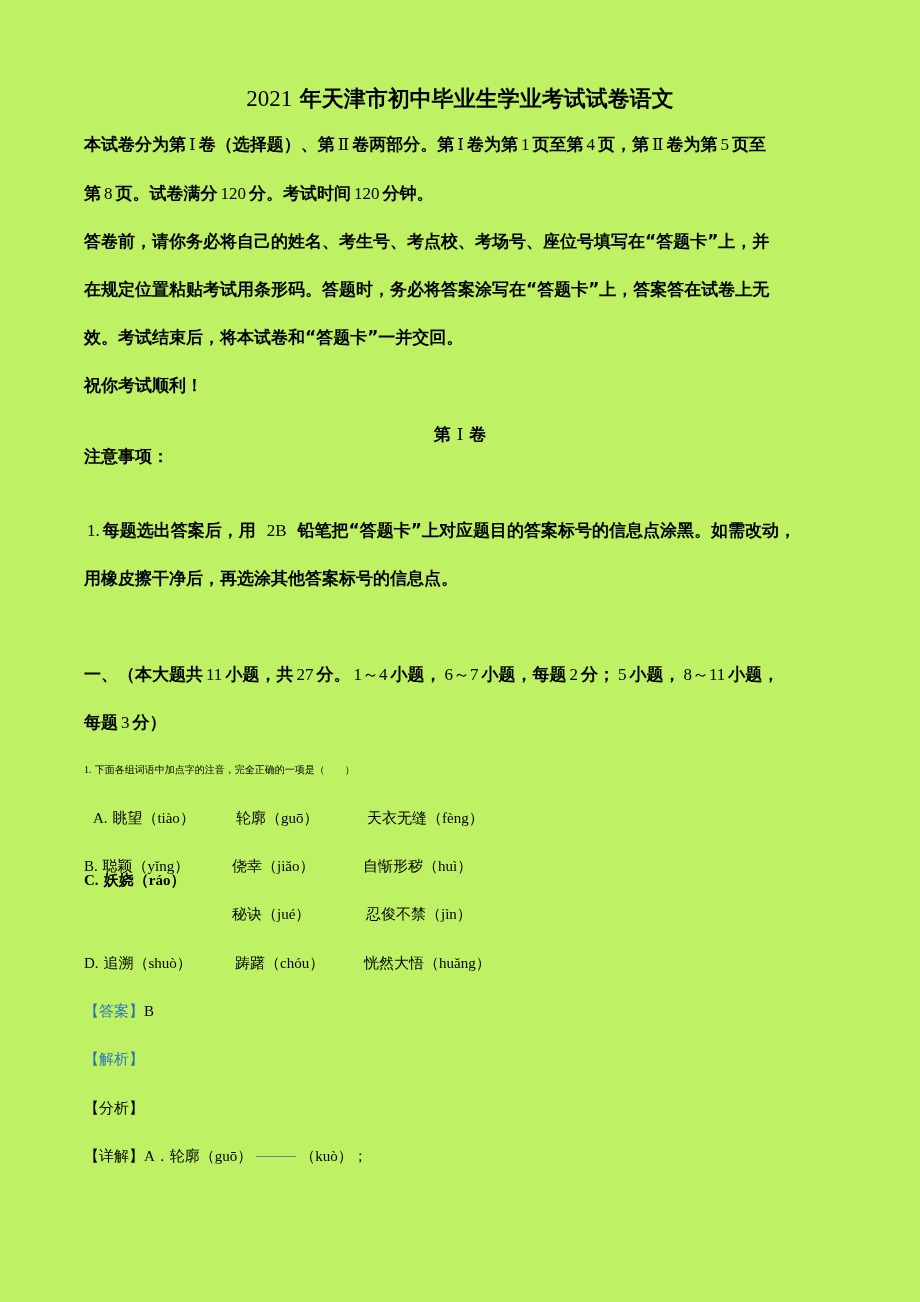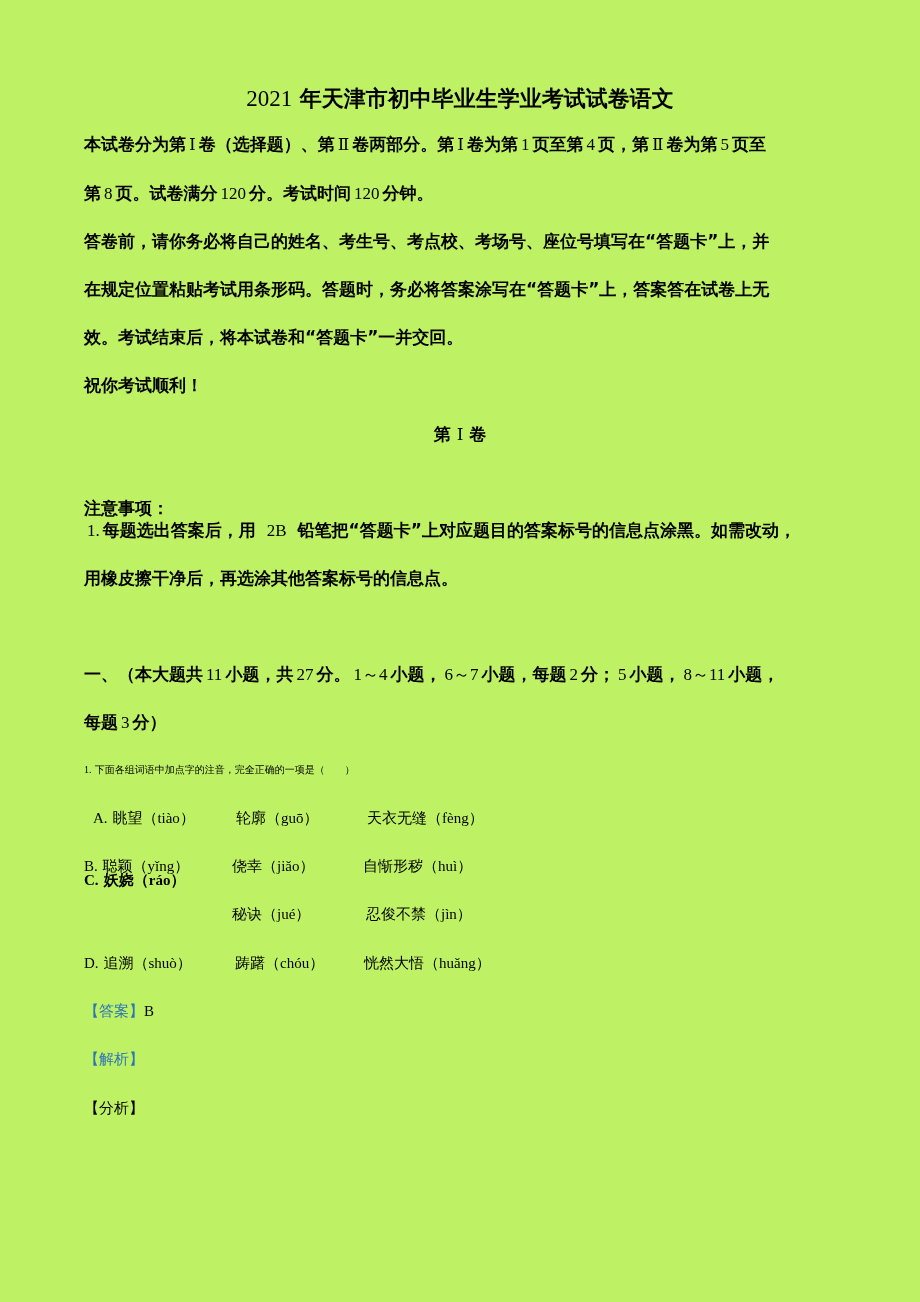--- a/index.html
+++ b/index.html
@@ -79,21 +79,21 @@
   <div class="line bold" style="top:325px;">效。考试结束后，将本试卷和“答题卡”一并交回。</div>
 
   <div class="line bold" style="top:373px;">祝你考试顺利！</div>
 
   <div class="line bold center" style="top:422px;">
     <span>第</span>
     <span class="serif">Ⅰ</span>
     <span>卷</span>
   </div>
 
-  <div class="line bold" style="top:498px;font-family:Liberation Mono, monospace;">注意事项：</div>
+  <div class="line bold" style="top:444px;">注意事项：</div>
 
   <div class="line" style="top:518px;"><span class="serif" style="margin: 0px 3px;">1.</span><span class="bold">每题选出答案后，用</span><span class="serif" style="margin: 0px 11px;">2B</span><span class="bold">铅笔把“答题卡”上对应题目的答案标号的信息点涂黑。如需改动，</span></div>
   <div class="line bold" style="top:566px;">用橡皮擦干净后，再选涂其他答案标号的信息点。</div>
 
   <div class="line" style="top:662px;"><span class="bold">一、（本大题共</span><span class="serif" style="margin: 0px 3px;">11</span><span class="bold">小题，共</span><span class="serif" style="margin: 0px 3px;">27</span><span class="bold">分。</span><span class="serif" style="margin: 0px 3px;">1～4</span><span class="bold">小题，</span><span class="serif" style="margin: 0px 3px;">6～7</span><span class="bold">小题，每题</span><span class="serif" style="margin: 0px 3px;">2</span><span class="bold">分；</span><span class="serif" style="margin: 0px 3px;">5</span><span class="bold">小题，</span><span class="serif" style="margin: 0px 3px;">8～11</span><span class="bold">小题，</span></div>
   <div class="line" style="top:710px;"><span class="bold">每题</span><span class="serif" style="margin: 0px 3px;">3</span><span class="bold">分）</span></div>
 
   <div class="line q-text" style="top:758px;">
     <span class="serif">1.</span>
     <span>下面各组词语中加点字的注音，完全正确的一项是（　　）</span>
@@ -152,14 +152,17 @@
   </div>
 
   <div class="opt" style="left:84px;top:1000px;">
     <span class="blue">【答案】</span><span class="py">B</span>
   </div>
 
   <div class="opt blue" style="left:84px;top:1048px;">【解析】</div>
 
   <div class="opt" style="left:84px;top:1097px;">【分析】</div>
 
+  <div class="opt" style="left:84px;top:1145px;">
+    <span>【详解】</span><span class="py">A．</span><span>轮廓</span>（<span class="py">guō</span>）<span class="dash"></span>（<span class="py">kuò</span>）<span>；</span>
+  </div>
 
 </div>
 
 </body></html>

